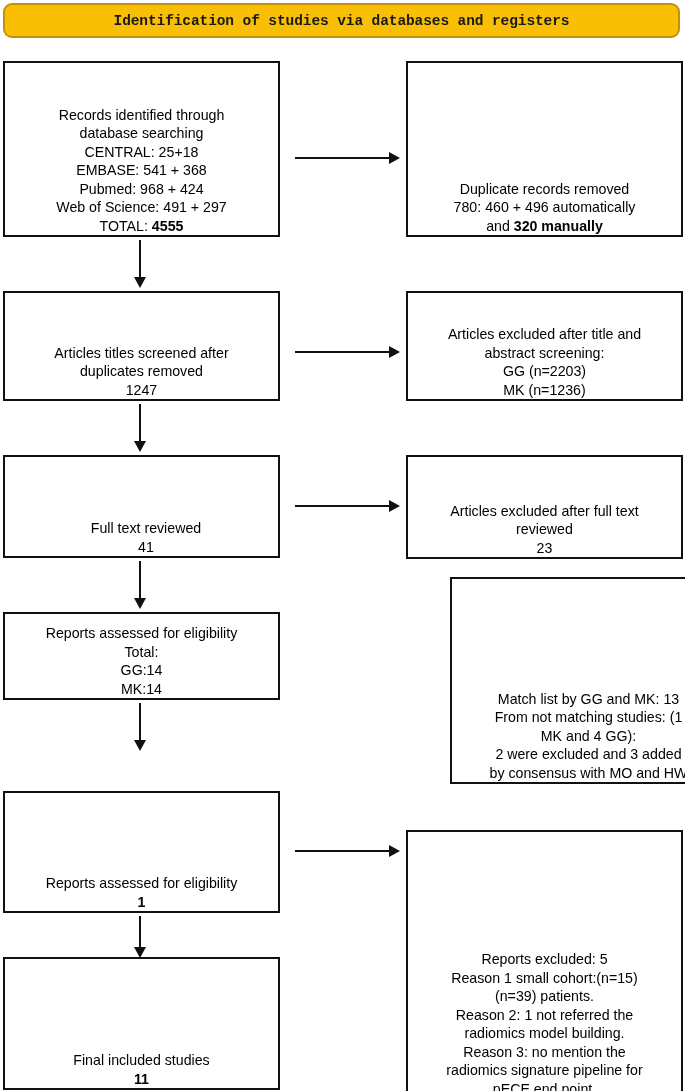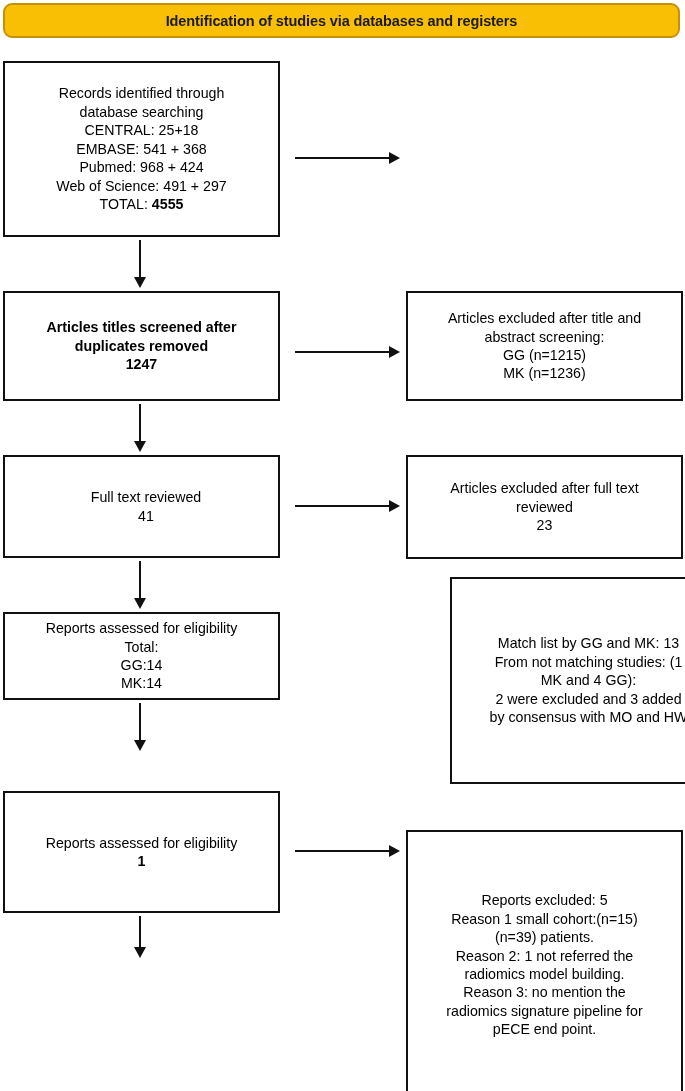--- a/index.html
+++ b/index.html
@@ -38,30 +38,31 @@
     display: flex;
     align-items: center;
     justify-content: center;
   }
   .banner-text {
     font-size: 14.5px;
     font-weight: bold;
     letter-spacing: -0.1px;
     color: #1a1a1a;
     white-space: nowrap;
+    font-family: Liberation Mono, monospace;
   }
 
   
   .box {
     position: absolute;
     box-sizing: border-box;
     background: #ffffff;
     border: 2.5px solid #111111;
     display: flex;
-    align-items: center;
+    align-items: flex-end;
     justify-content: center;
     text-align: center;
   }
   .box-text {
     font-size: 14.2px;
     line-height: 1.30;
     padding: 0 6px;
     white-space: pre-line;
     color: #000000;
   }
@@ -131,41 +132,46 @@
 Pubmed: 968 + 424
 Web of Science: 491 + 297
 TOTAL: </span><b>4555</b></div>
   </div>
 
   <div class="arrow-h" style="left:295px; top:152px; width:105px;">
     <div class="stem" style="width:96px;"></div>
     <div class="head"></div>
   </div>
 
+  <div class="box" style="left:406px; top:61px; width:277px; height:176px;">
+    <div class="box-text"><span>Duplicate records removed
+780: 460 + 496 automatically
+and </span><b>320 manually</b></div>
+  </div>
 
   <div class="arrow-v" style="left:134px; top:240px; height:48px;">
     <div class="stem" style="height:38px;"></div>
     <div class="head"></div>
   </div>
 
-  <div class="box" style="left:3px; top:291px; width:277px; height:110px;font-weight:bold;">
+  <div class="box" style="left:3px; top:291px; width:277px; height:110px;">
     <div class="box-text">Articles titles screened after
 duplicates removed
 1247</div>
   </div>
 
   <div class="arrow-h" style="left:295px; top:346px; width:105px;">
     <div class="stem" style="width:96px;"></div>
     <div class="head"></div>
   </div>
 
   <div class="box" style="left:406px; top:291px; width:277px; height:110px;">
     <div class="box-text">Articles excluded after title and
 abstract screening:
-GG (n=1215)
+GG (n=2203)
 MK (n=1236)</div>
   </div>
 
   <div class="arrow-v" style="left:134px; top:404px; height:48px;">
     <div class="stem" style="height:38px;"></div>
     <div class="head"></div>
   </div>
 
   <div class="box" style="left:3px; top:455px; width:277px; height:103px;padding-left:9px;">
     <div class="box-text">Full text reviewed
@@ -227,14 +233,18 @@
 Reason 3: no mention the
 radiomics signature pipeline for
 pECE end point.</div>
   </div>
 
   <div class="arrow-v" style="left:134px; top:916px; height:42px;">
     <div class="stem" style="height:32px;"></div>
     <div class="head"></div>
   </div>
 
+  <div class="box" style="left:3px; top:957px; width:277px; height:133px;">
+    <div class="box-text"><span>Final included studies
+</span><b>11</b></div>
+  </div>
 
 </div>
 
 </body></html>

